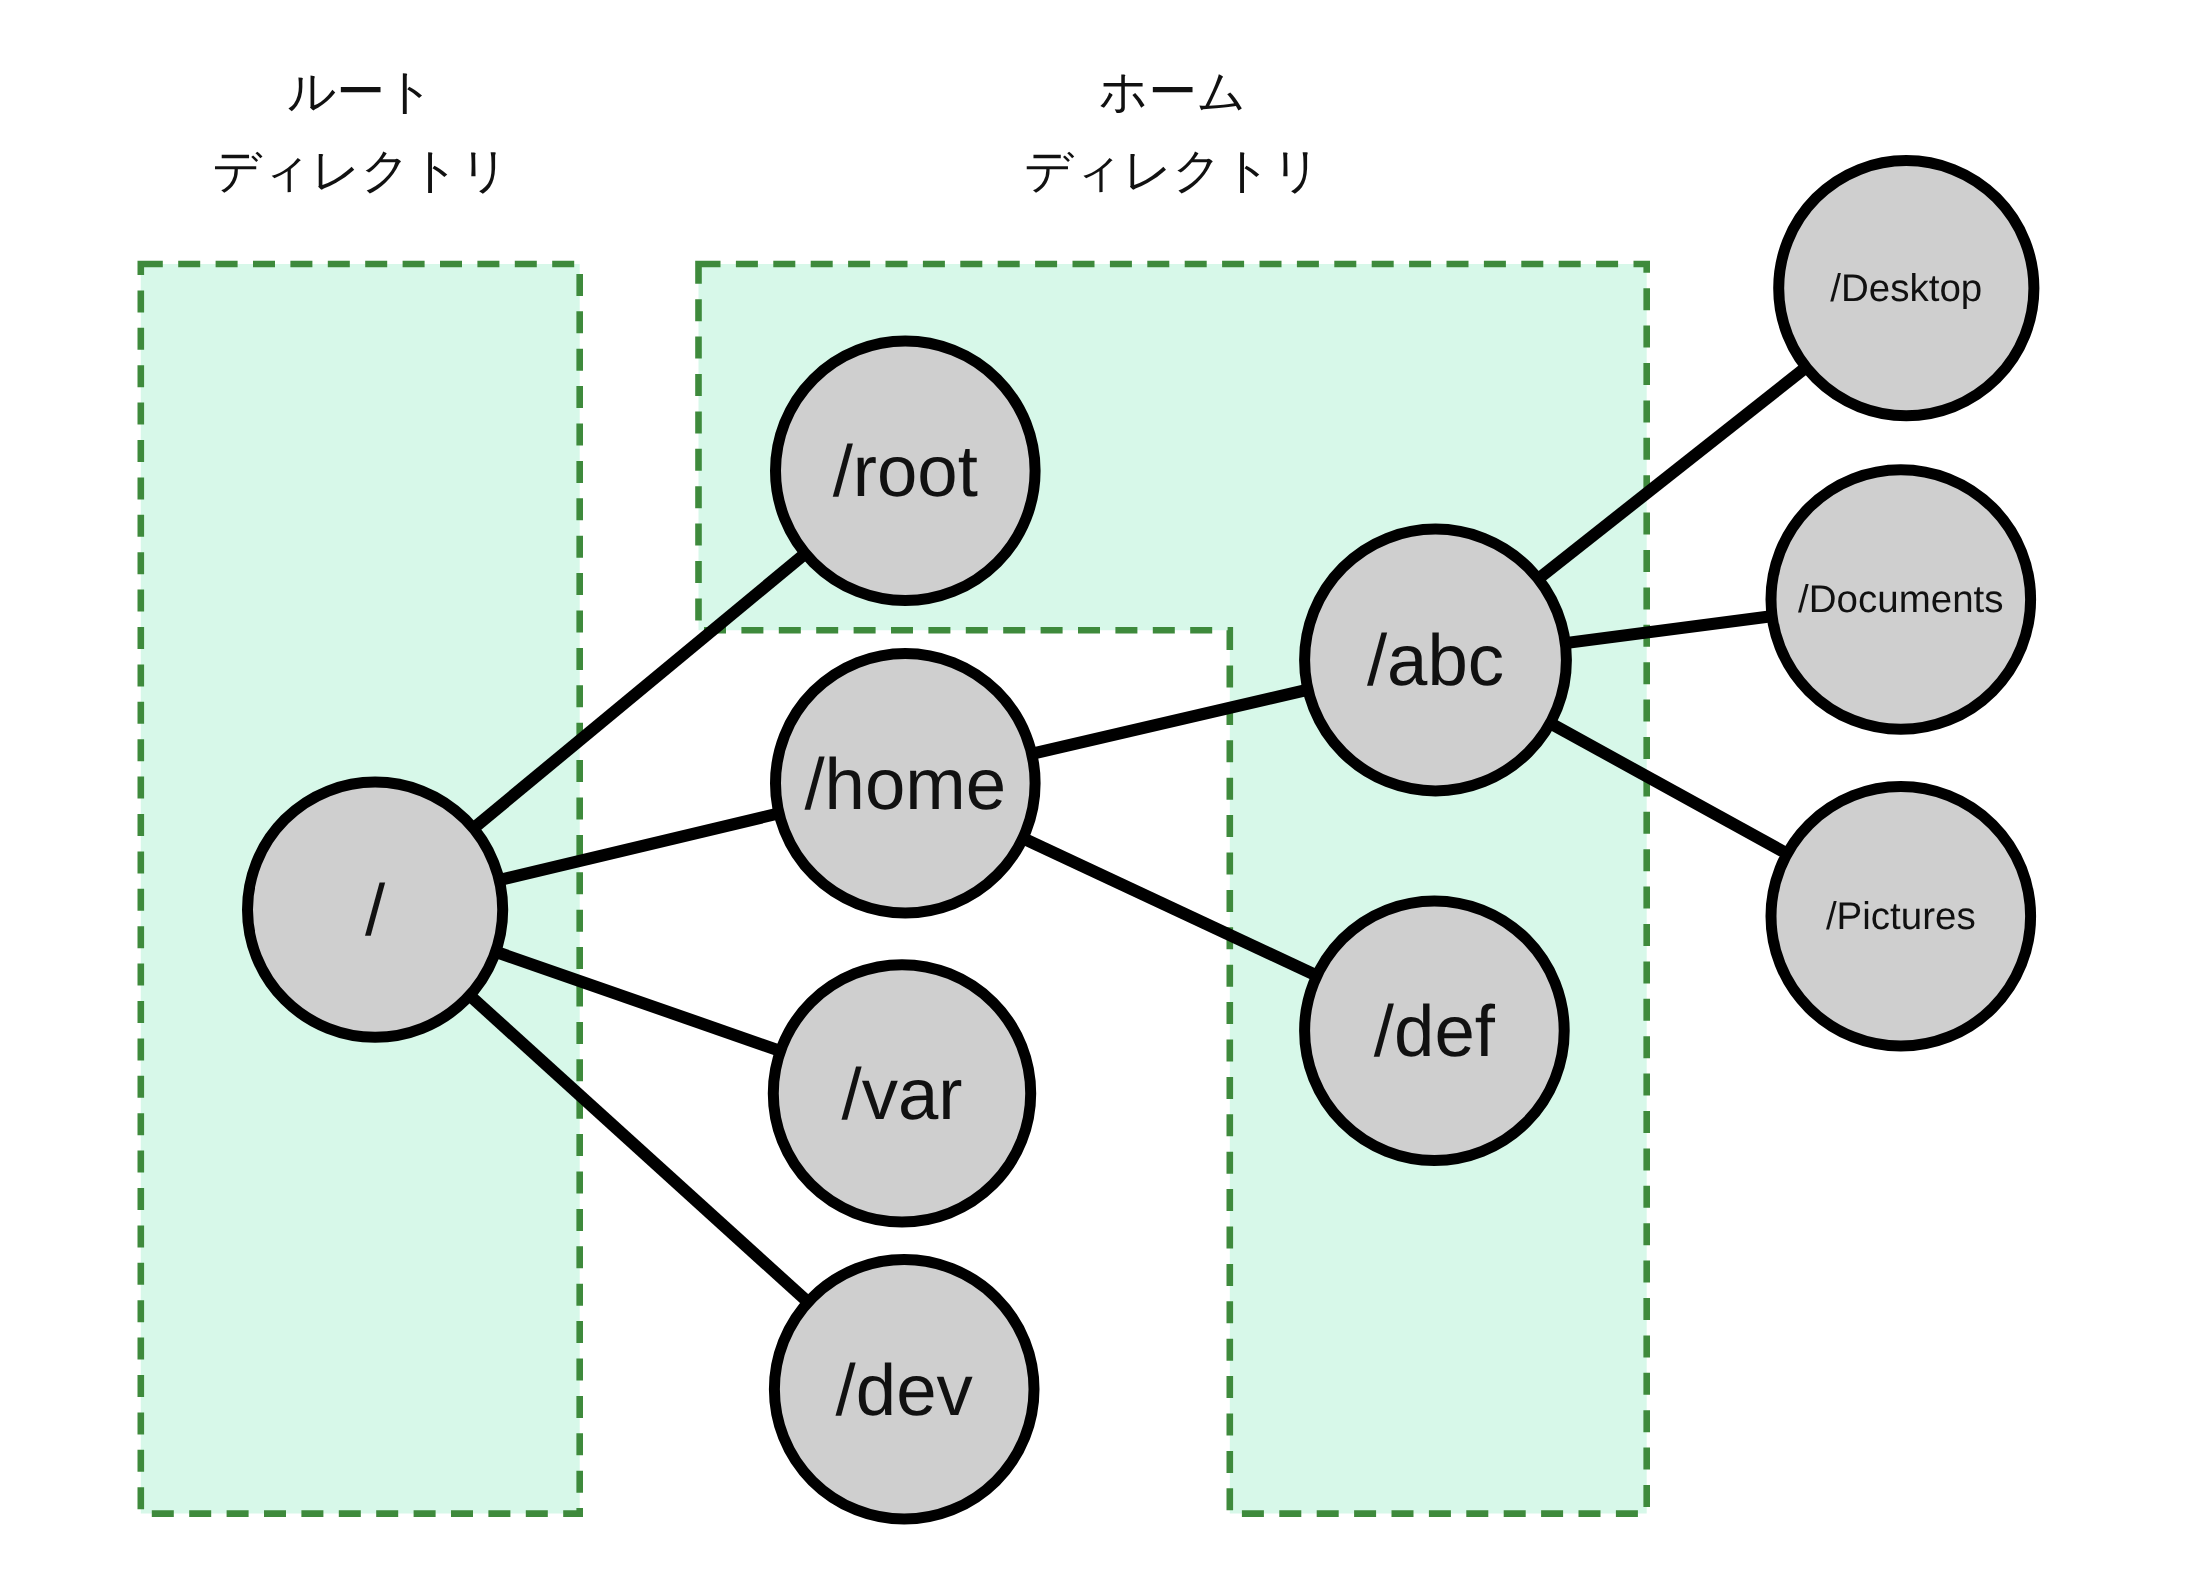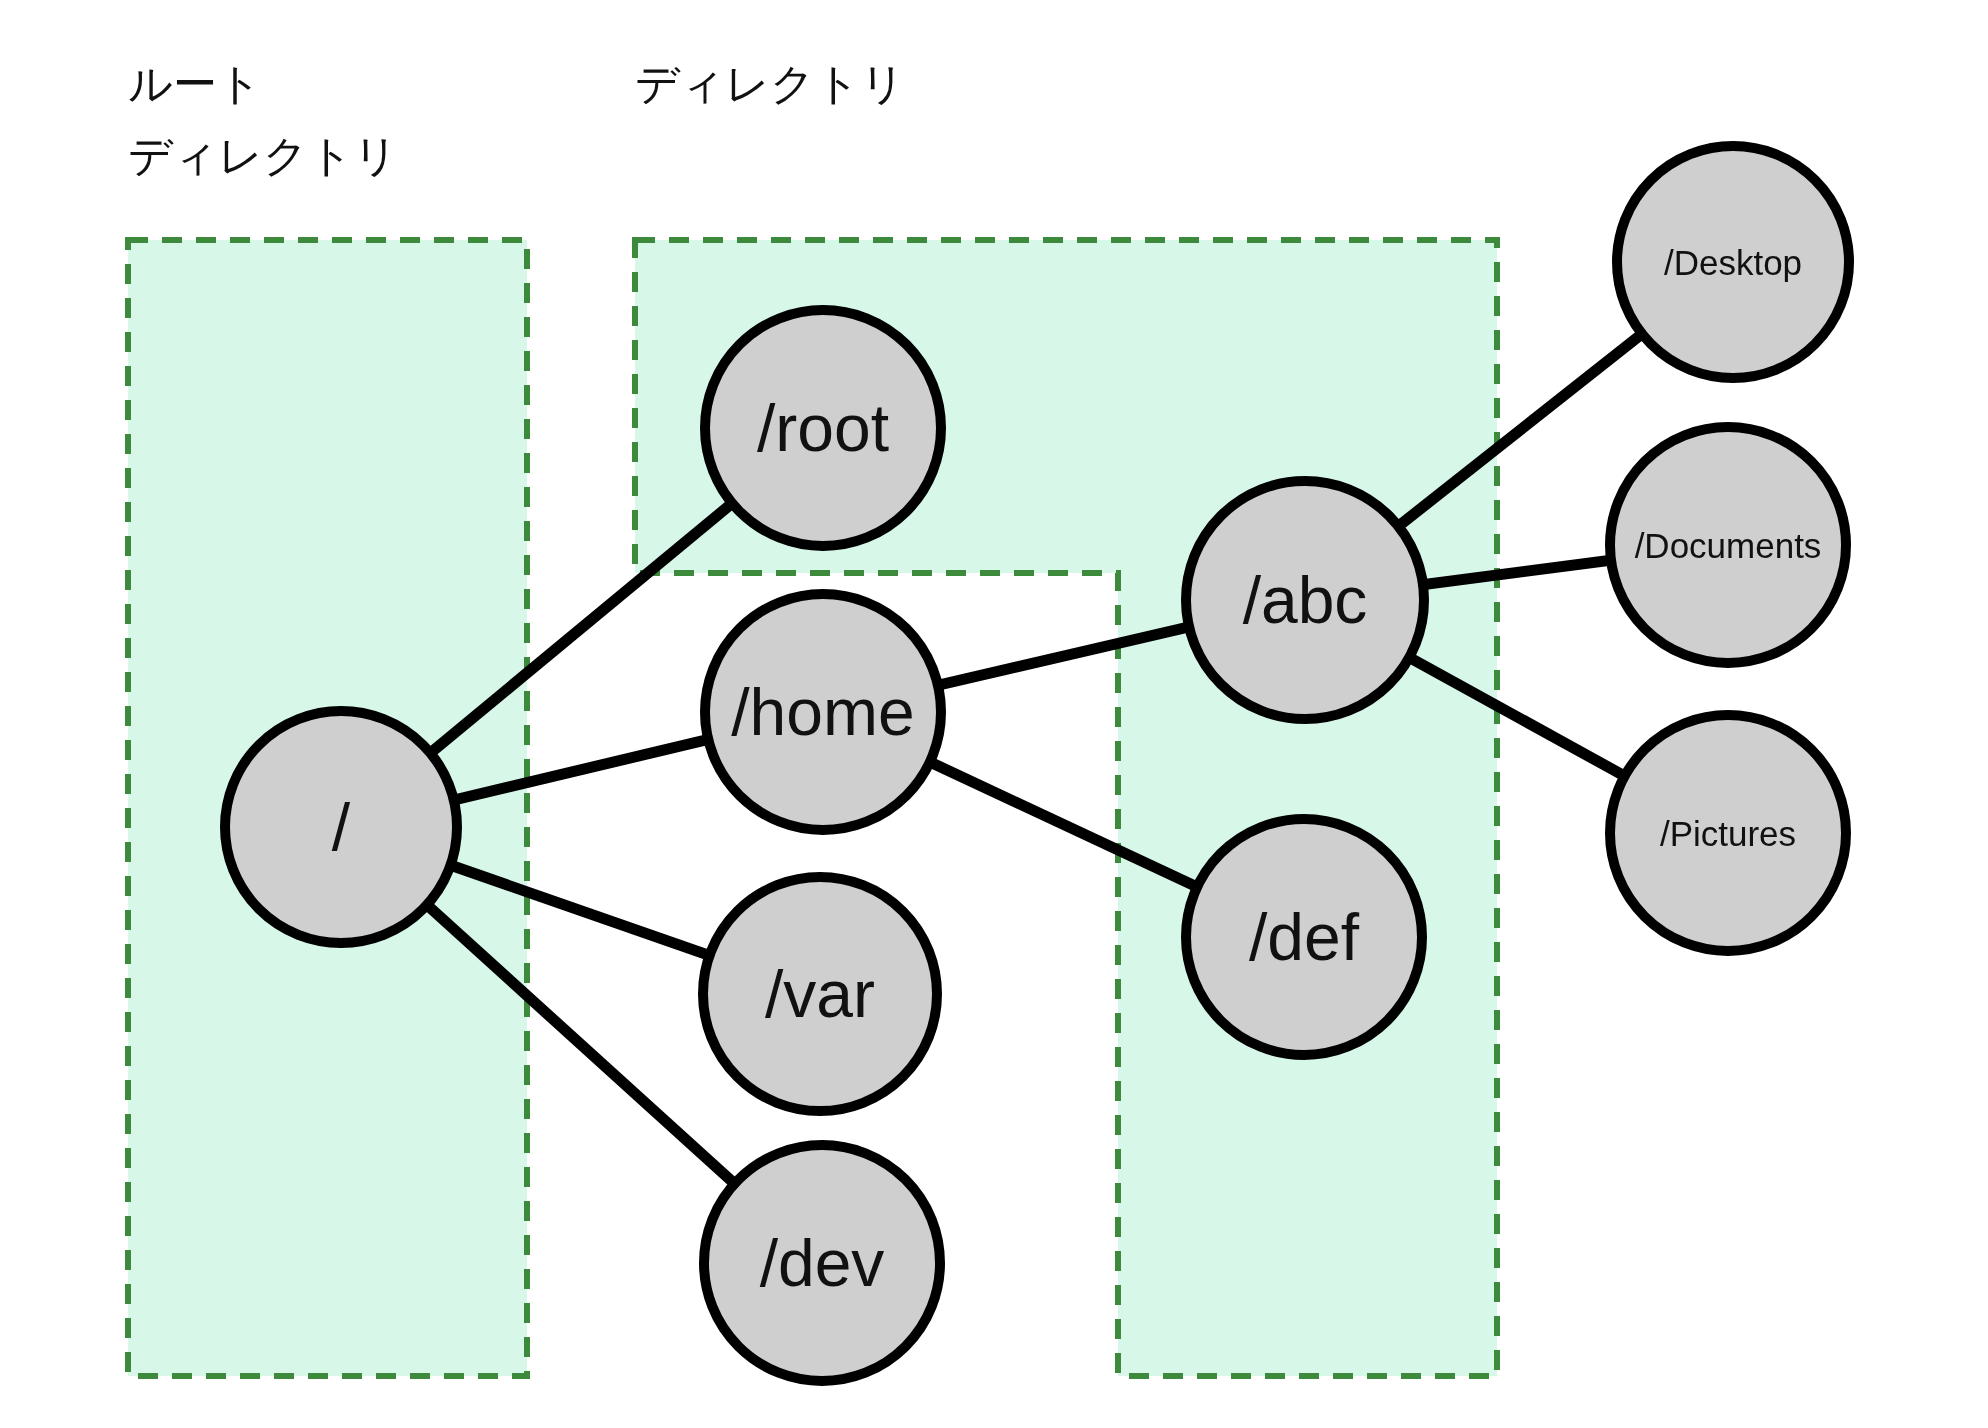--- a/index.html
+++ b/index.html
@@ -20,21 +20,21 @@
     left: 0;
     top: 0;
   }
   #diagram-svg text {
     font-family: "Liberation Sans", "DejaVu Sans", sans-serif;
     fill: #111111;
   }
   .title {
     position: absolute;
     top: 48px;
-    text-align: left;
+    text-align: center;
     font-size: 44px;
     line-height: 72px;
     color: #111111;
     white-space: nowrap;
   }
   .title span { display: block; }
   #root-dir-title { left: 128px; width: 400px; }
   #home-dir-title { left: 635px; width: 862px; }
 </style>
 </head>
@@ -74,15 +74,16 @@
       <circle cx="1728" cy="833" r="118" fill="#cfcfcf" stroke="#000000" stroke-width="10"></circle>
       <text x="1728" y="833" text-anchor="middle" dominant-baseline="central" font-size="35" fill="#111111">/Pictures</text>
     </svg>
 
   <div class="title" id="root-dir-title">
     <span>ルート</span>
     <span>ディレクトリ</span>
   </div>
 
   <div class="title" id="home-dir-title">
+    <span>ホーム</span>
     <span>ディレクトリ</span>
   </div>
 </div>
 
 </body></html>

